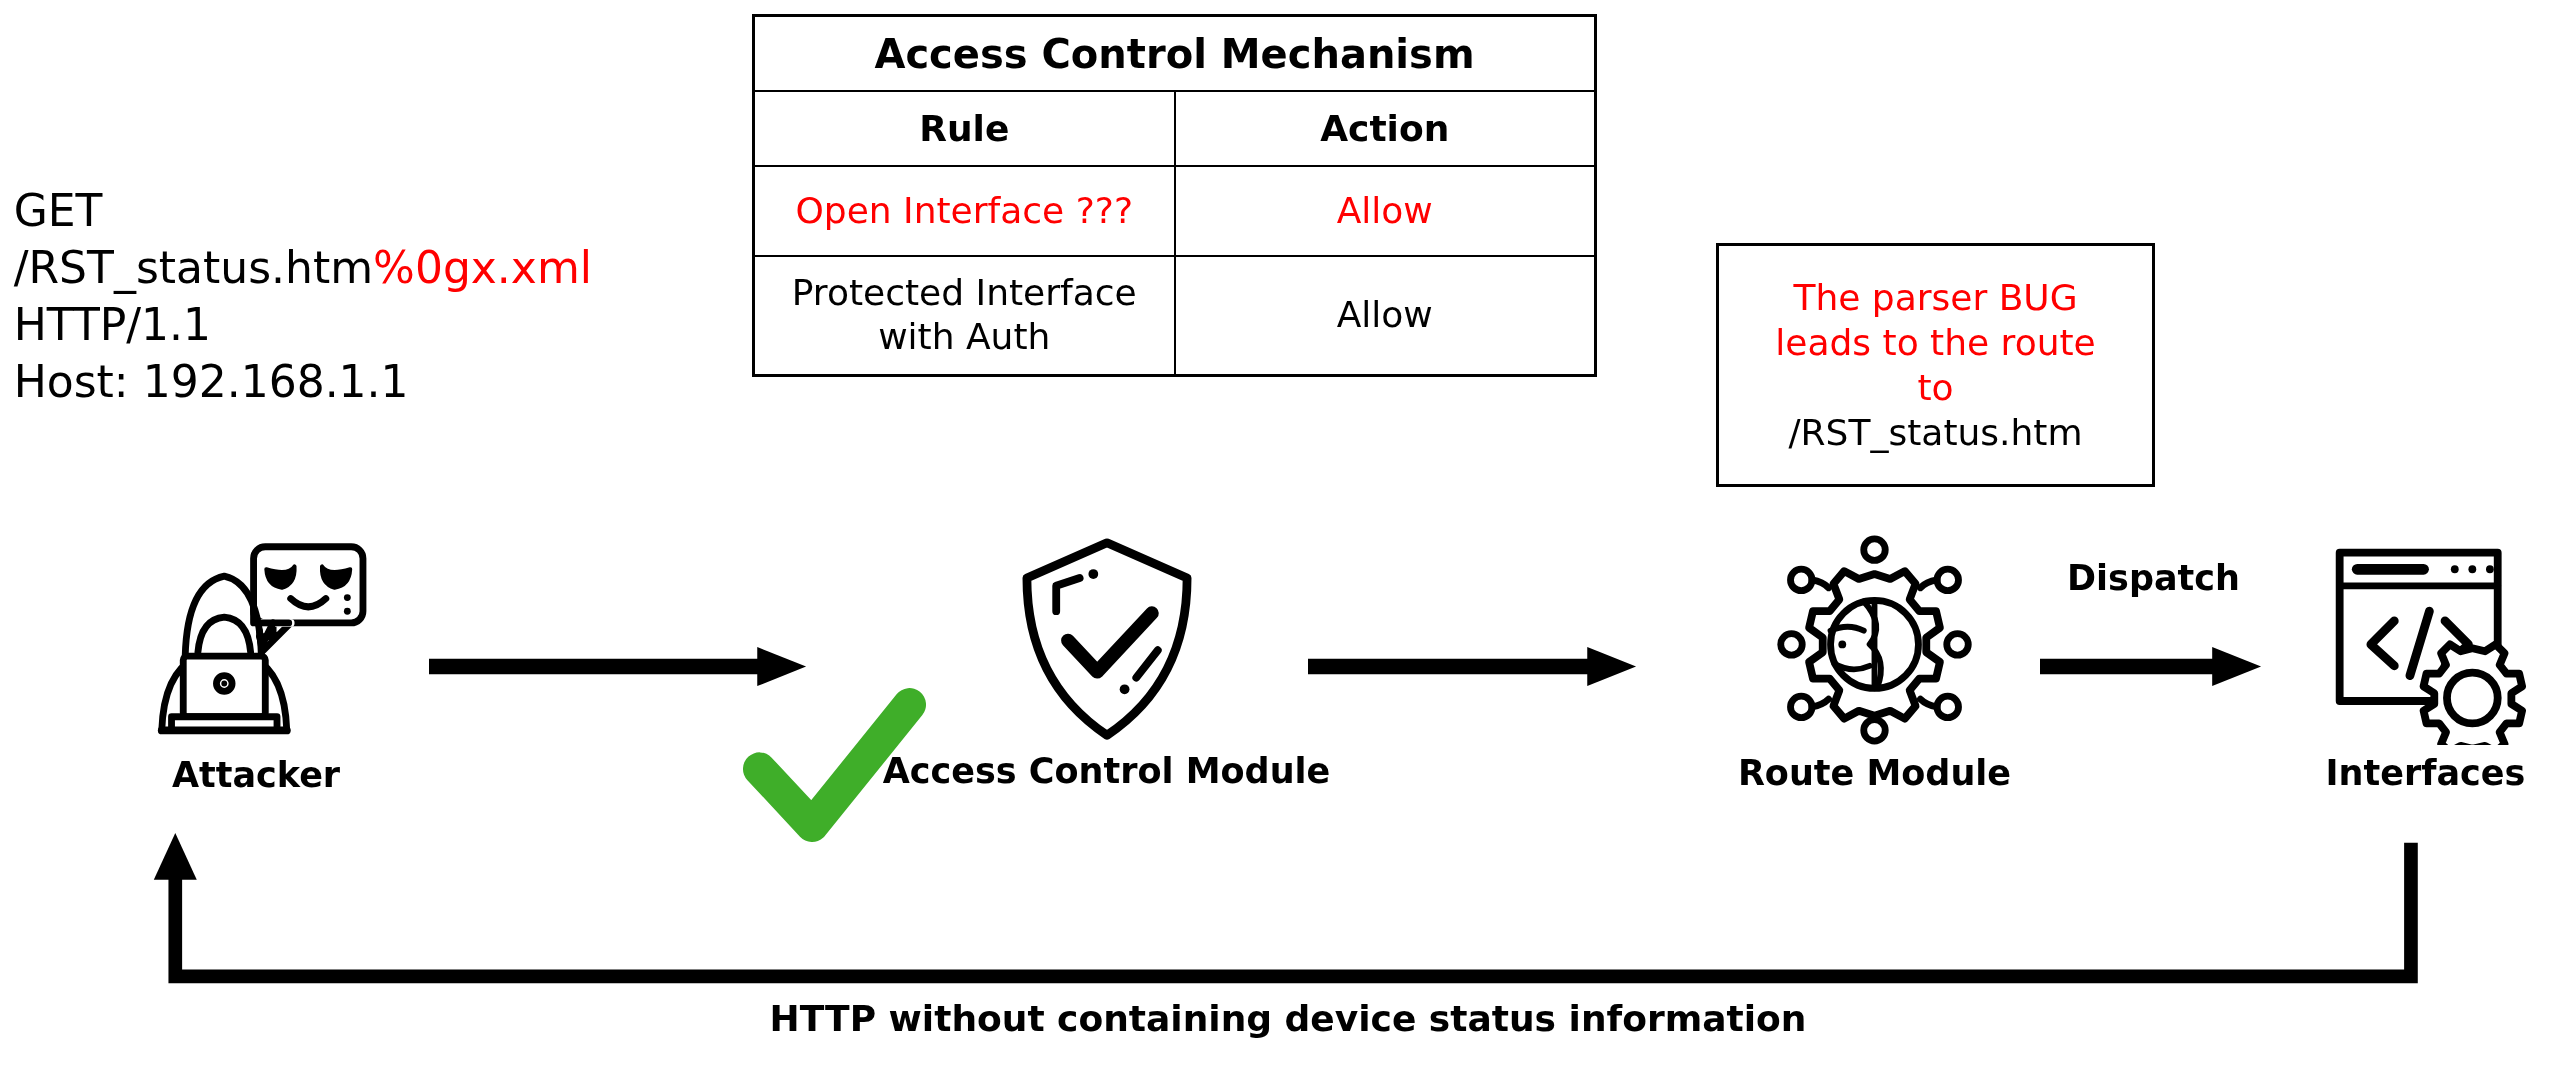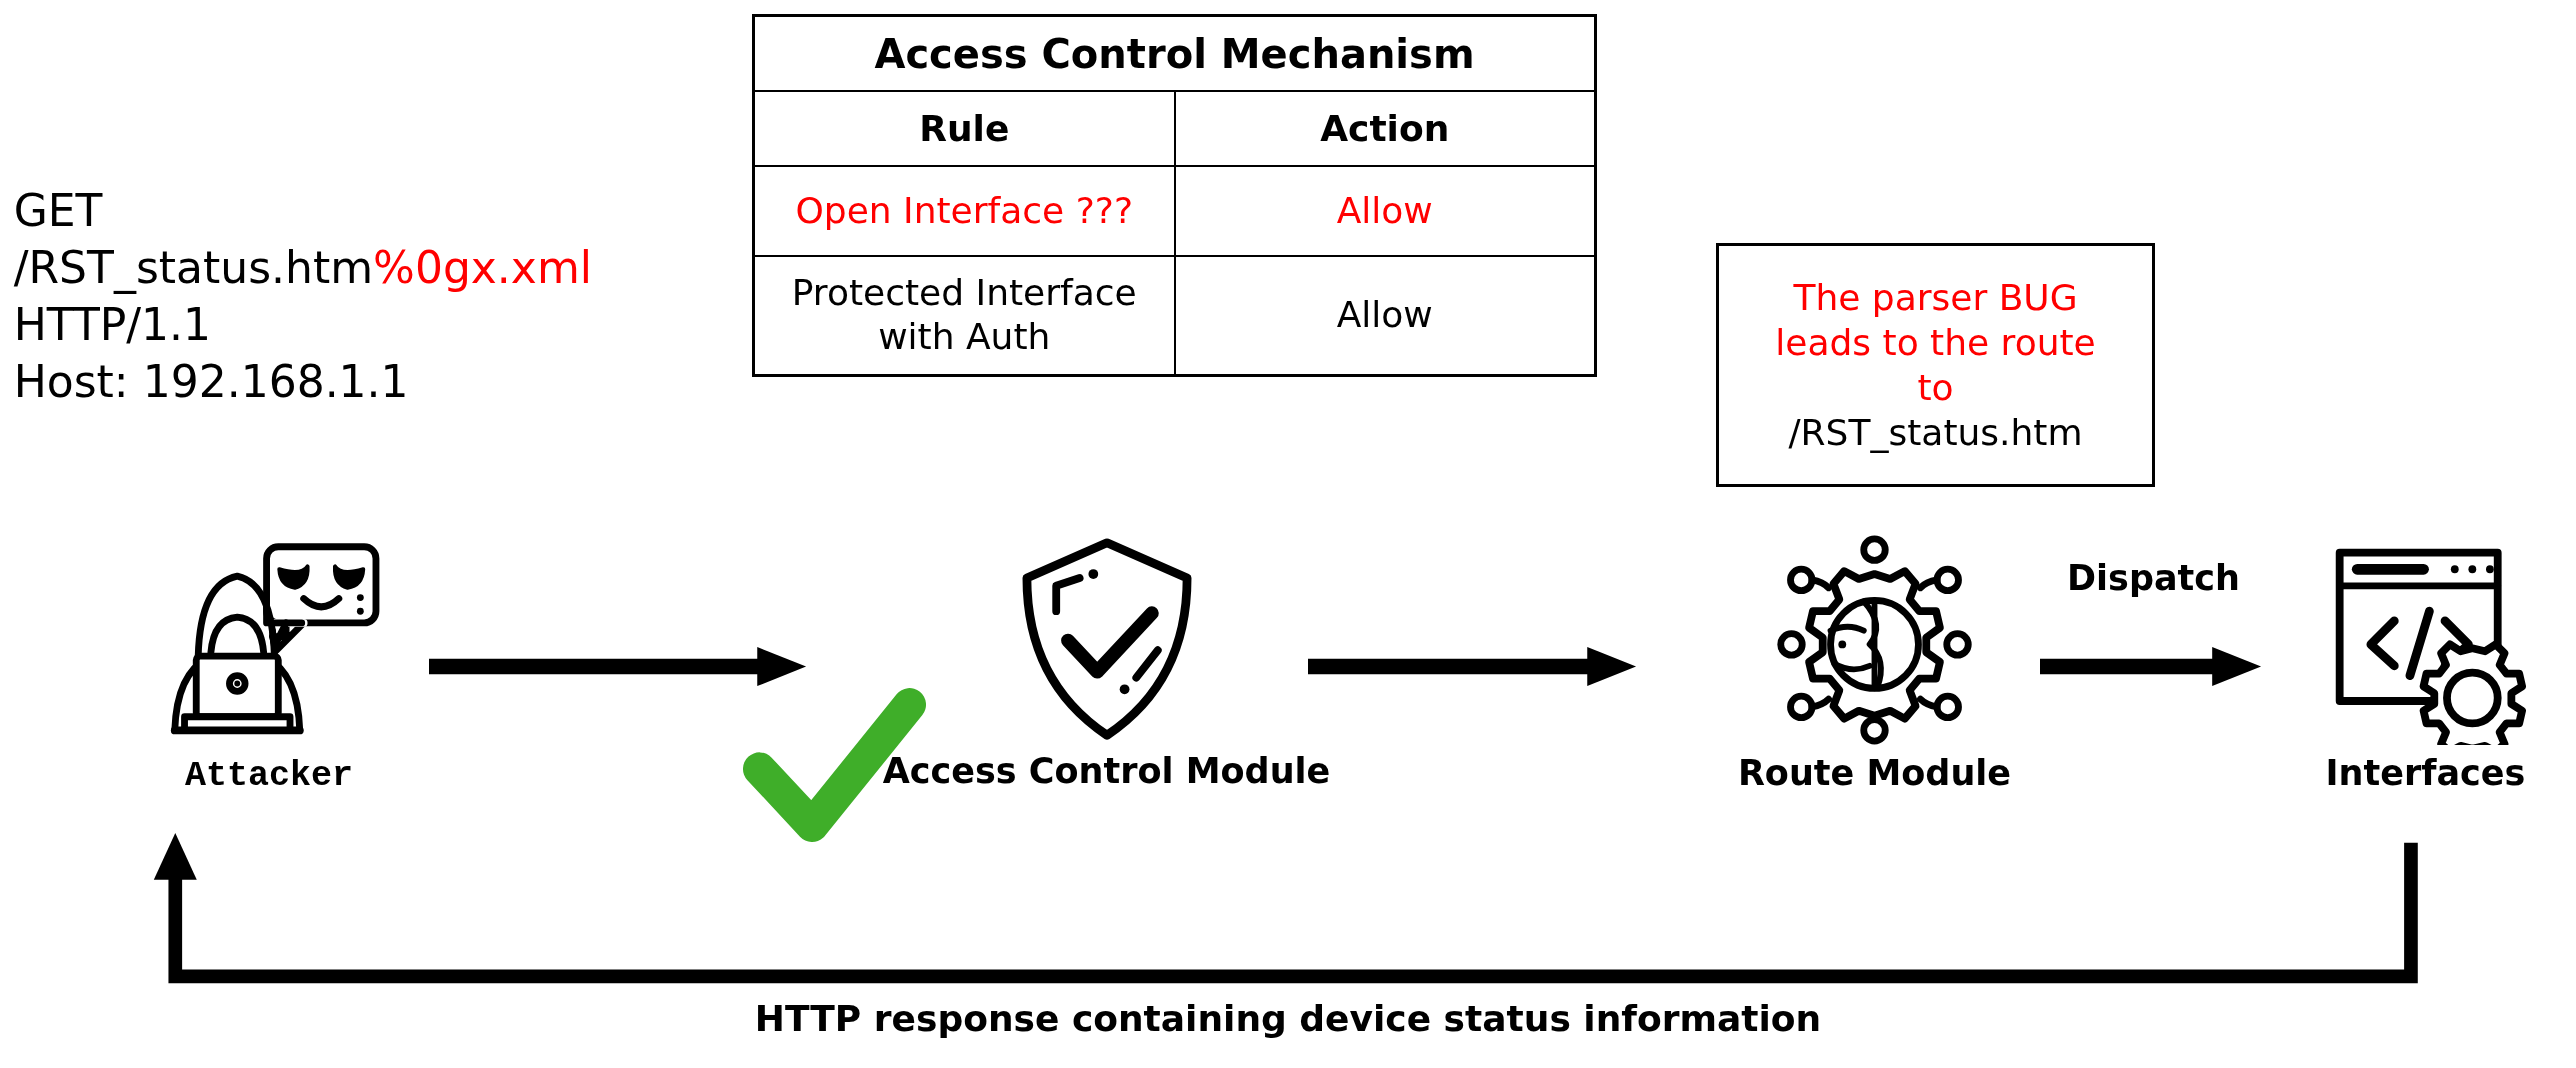--- a/index.html
+++ b/index.html
@@ -108,21 +108,21 @@
   }
   .node-icon { display: block; }
   .node-label {
     margin-top: 3.9px;
     font-size: 35px;
     font-weight: bold;
     color: #000000;
     white-space: nowrap;
   }
 
-  #node-attacker   { left: 113px; top: 537px; width: 312px; font-family: Liberation Mono, monospace; }
+  #node-attacker   { left: 100px; top: 537px; width: 312px; }
   #node-acm        { left: 843px; top: 535px; width: 527px; }
   #node-route      { left: 1689px; top: 535px; width: 371px; }
   #node-interfaces { left: 2274px; top: 535px; width: 303px; }
 
   #node-acm .node-label { margin-top: 2px; }
 
   
   #green-check {
     position: absolute;
     left: 742px;
@@ -342,16 +342,16 @@
 
   <span class="arrow-svg" id="return-path">
     <svg width="2304" height="176" viewBox="0 0 2360 180">
       <path d="M2320 18 L2320 155 L30 155 L30 50" stroke="#000" stroke-width="14" fill="none"></path>
       <path d="M8 56 L30 8 L52 56 Z" fill="#000"></path>
     </svg>
   </span>
 
   <div id="dispatch-label">Dispatch</div>
 
-  <div id="bottom-caption">HTTP response containing device status information</div>
+  <div id="bottom-caption">HTTP without containing device status information</div>
 
 </div>
 
 
 </body></html>

